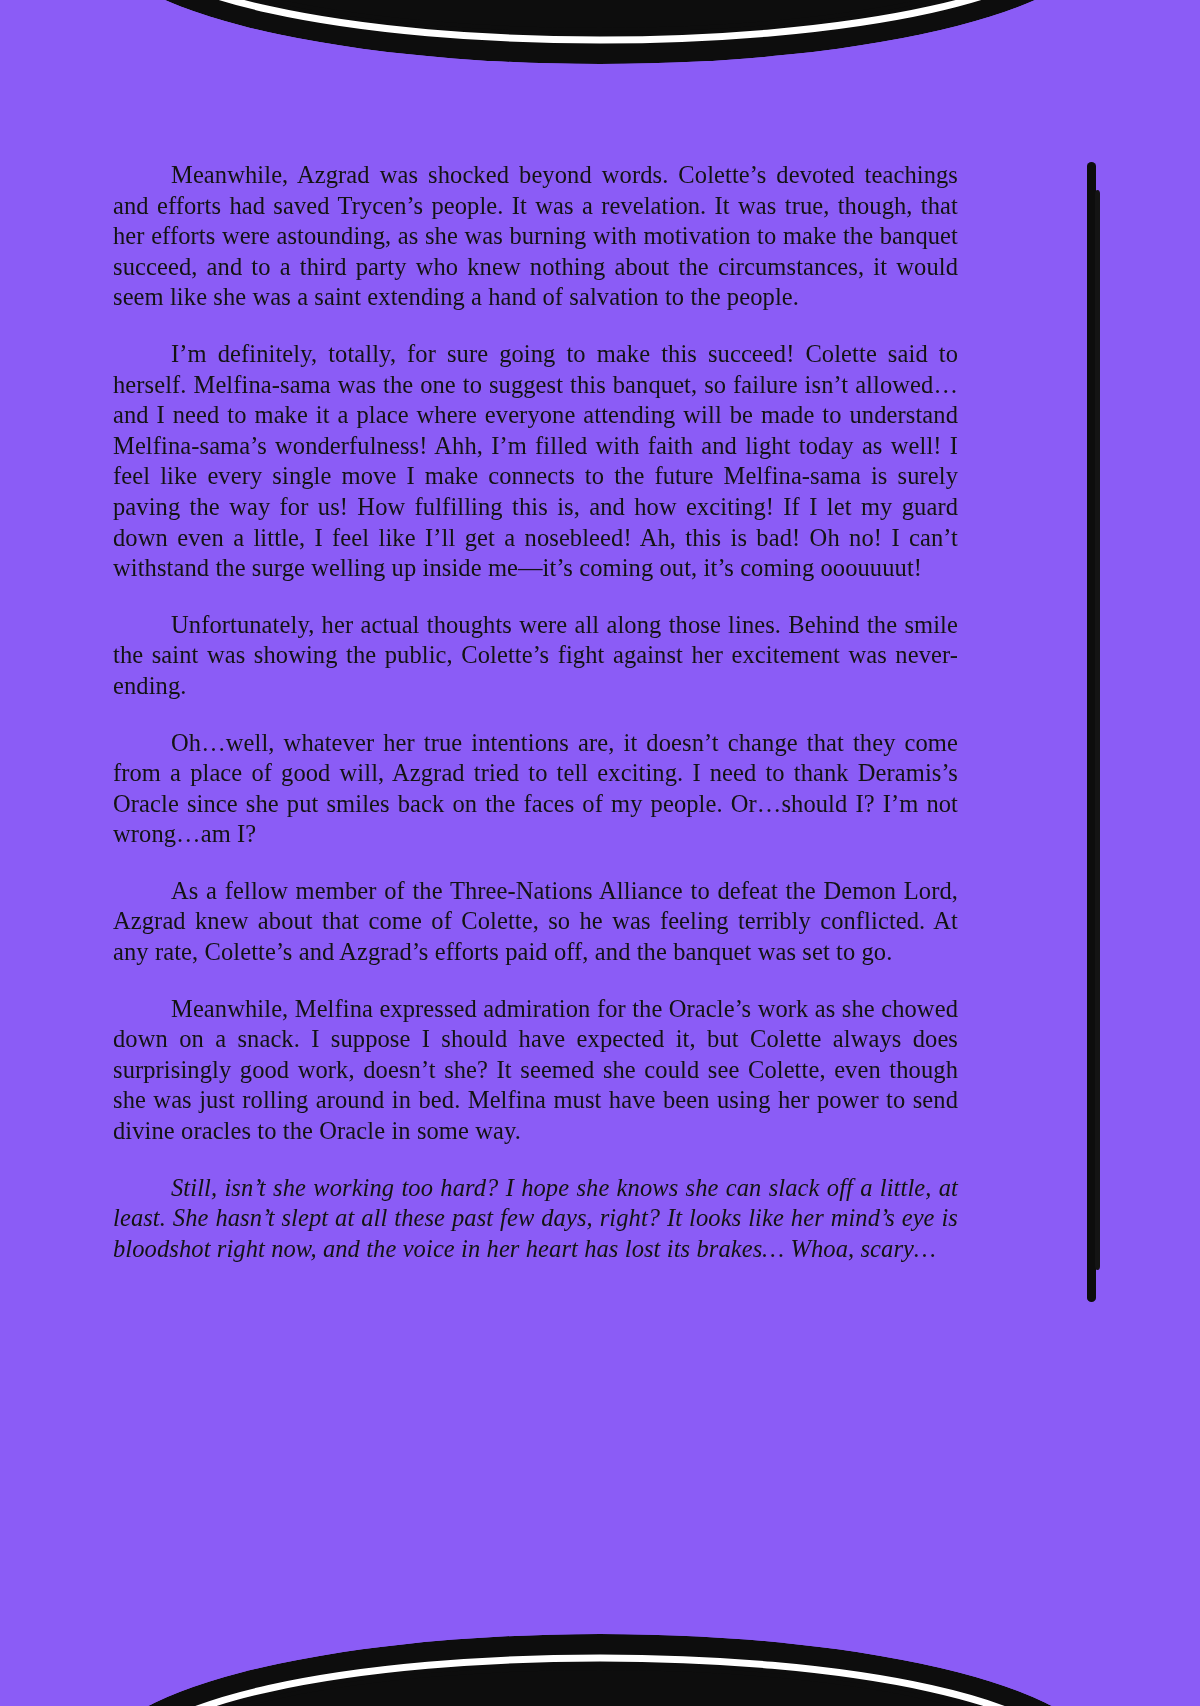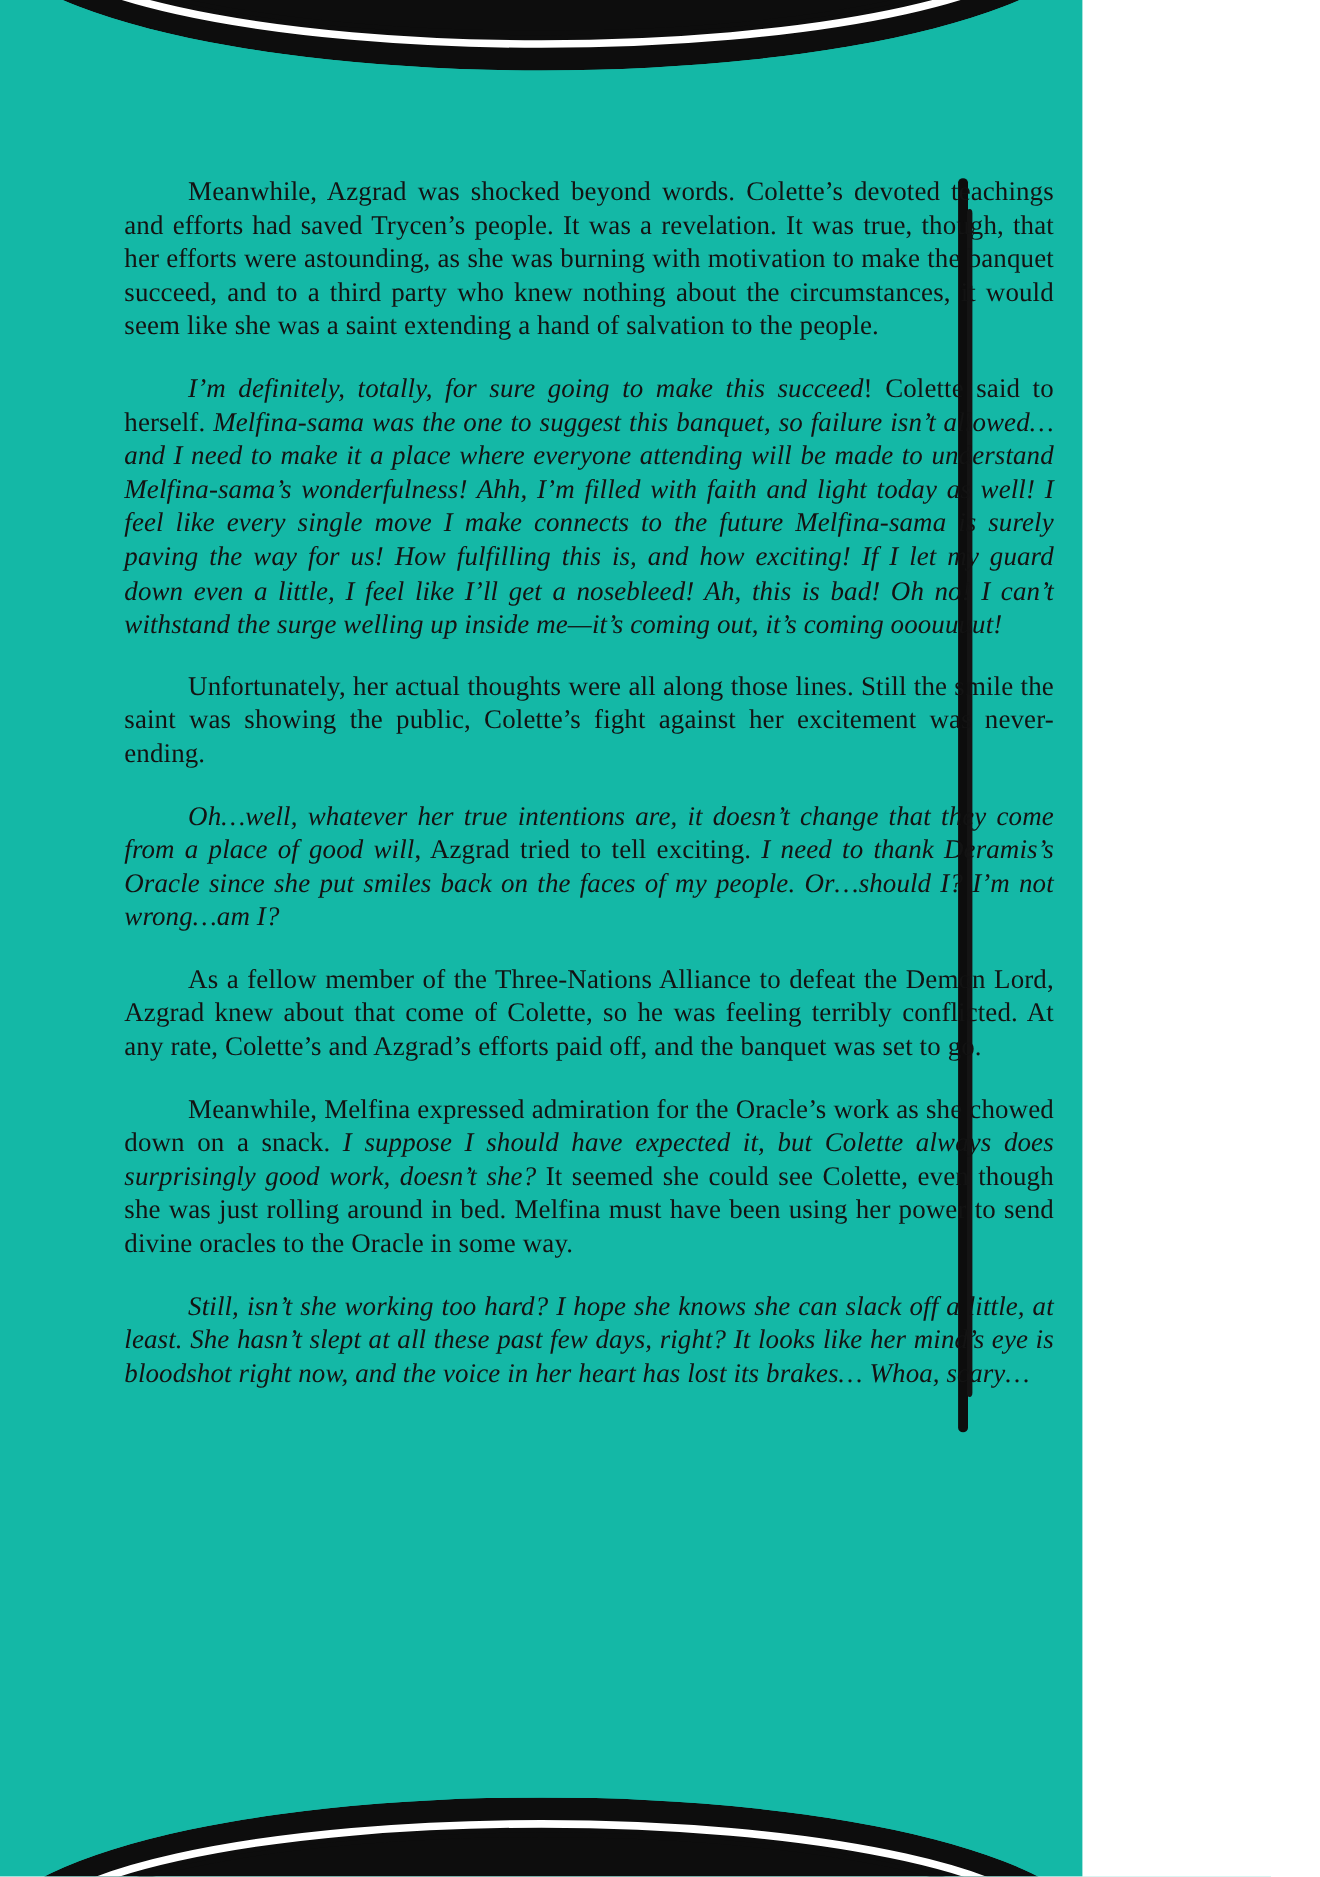--- a/index.html
+++ b/index.html
@@ -2,23 +2,23 @@
 <html><head>
 <meta charset="utf-8">
 <style>
   html, body {
     margin: 0;
     padding: 0;
     background: #ffffff;
   }
   .page {
     position: relative;
-    width: 984px;
+    width: 1200px;
     height: 1706px;
-    background: #14b8a6;
+    background: #8b5cf6;
     overflow: hidden;
     font-family: "Liberation Serif", "DejaVu Serif", serif;
   }
 
   
   .ornament-top {
     position: absolute;
     left: 50%;
     transform: translateX(-50%);
     top: -196px;
@@ -70,21 +70,21 @@
     -webkit-hyphens: none;
     hyphens: none;
     letter-spacing: 0.1px;
   }
   p.para.italic {
     font-style: italic;
   }
   p.para:last-child {
     margin-bottom: 12px;
   }
-  .i { font-style: italic; }
+  .i { }
   .r { font-style: normal; }
 </style>
 </head>
 <body>
 
 <div class="page">
 
   <svg class="ornament-top" viewBox="0 0 1010 260" preserveAspectRatio="none">
     <defs>
       <clipPath id="clipTop">
@@ -120,21 +120,21 @@
 
   <div class="edge-bar"></div>
   <div class="edge-bar b"></div>
 
   <div class="content">
 
     <p class="para">Meanwhile, Azgrad was shocked beyond words. Colette’s devoted teachings and efforts had saved Trycen’s people. It was a revelation. It was true, though, that her efforts were astounding, as she was burning with motivation to make the banquet succeed, and to a third party who knew nothing about the circumstances, it would seem like she was a saint extending a hand of salvation to the people.</p>
 
     <p class="para"><span class="i">I’m definitely, totally, for sure going to make this succeed</span><span class="r">! Colette said to herself. </span><span class="i">Melfina-sama was the one to suggest this banquet, so failure isn’t allowed… and I need to make it a place where everyone attending will be made to understand Melfina-sama’s wonderfulness! Ahh, I’m filled with faith and light today as well! I feel like every single move I make connects to the future Melfina-sama is surely paving the way for us! How fulfilling this is, and how exciting! If I let my guard down even a little, I feel like I’ll get a nosebleed! Ah, this is bad! Oh no! I can’t withstand the surge welling up inside me—it’s coming out, it’s coming ooouuuut!</span></p>
 
-    <p class="para">Unfortunately, her actual thoughts were all along those lines. Still the smile the saint was showing the public, Colette’s fight against her excitement was never-ending.</p>
+    <p class="para">Unfortunately, her actual thoughts were all along those lines. Behind the smile the saint was showing the public, Colette’s fight against her excitement was never-ending.</p>
 
     <p class="para"><span class="i">Oh…well, whatever her true intentions are, it doesn’t change that they come from a place of good will</span><span class="r">, Azgrad tried to tell exciting. </span><span class="i">I need to thank Deramis’s Oracle since she put smiles back on the faces of my people. Or…should I? I’m not wrong…am I?</span></p>
 
     <p class="para">As a fellow member of the Three-Nations Alliance to defeat the Demon Lord, Azgrad knew about that come of Colette, so he was feeling terribly conflicted. At any rate, Colette’s and Azgrad’s efforts paid off, and the banquet was set to go.</p>
 
     <p class="para"><span class="r">Meanwhile, Melfina expressed admiration for the Oracle’s work as she chowed down on a snack. </span><span class="i">I suppose I should have expected it, but Colette always does surprisingly good work, doesn’t she?</span><span class="r"> It seemed she could see Colette, even though she was just rolling around in bed. Melfina must have been using her power to send divine oracles to the Oracle in some way.</span></p>
 
     <p class="para italic">Still, isn’t she working too hard? I hope she knows she can slack off a little, at least. She hasn’t slept at all these past few days, right? It looks like her mind’s eye is bloodshot right now, and the voice in her heart has lost its brakes… Whoa, scary…</p>
 
   </div>

